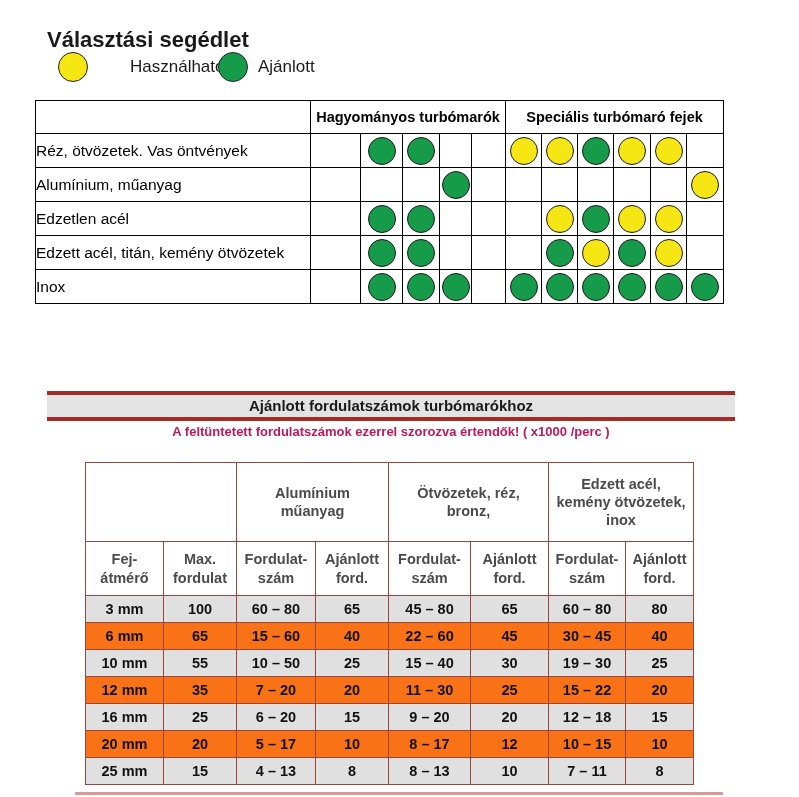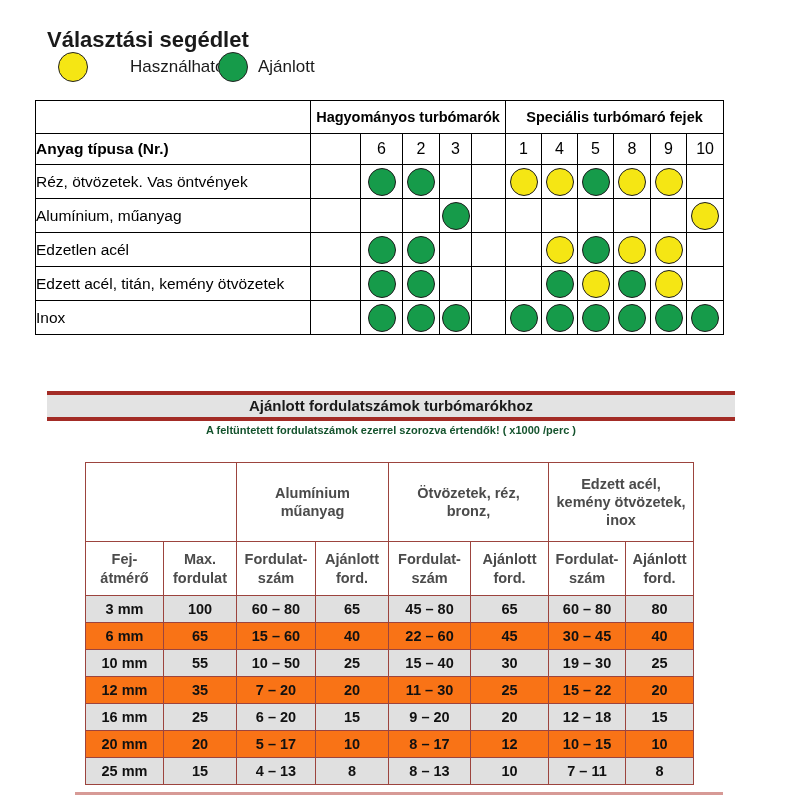--- a/index.html
+++ b/index.html
@@ -53,21 +53,21 @@
   
   .banner {
     position: absolute; left: 47px; top: 391px; width: 688px;
     background: #e3e3e3;
     border-top: 4px solid #a32c26; border-bottom: 4px solid #a32c26;
     text-align: center; font-size: 15px; font-weight: bold; color: #1a1a1a;
     padding: 2px 0 3px 0;
   }
   .note {
     position: absolute; left: 47px; top: 424px; width: 688px;
-    text-align: center; font-size: 11px; font-weight: bold; color: #14532d;
+    text-align: center; font-size: 13px; font-weight: bold; color: #be185d;
   }
 
   
   .rpm-table {
     position: absolute; left: 85px; top: 462px;
     border-collapse: collapse; table-layout: fixed; width: 608px;
   }
   .rpm-table th, .rpm-table td {
     border: 1px solid #9c443e; padding: 0; overflow: hidden; text-align: center;
   }
@@ -121,34 +121,20 @@
         <col style="width:37px">
         <col style="width:36px">
         <col style="width:37px">
     </colgroup>
     <thead>
       <tr class="group-row">
         <th></th>
         <th colspan="5">Hagyományos turbómarók</th>
         <th colspan="6">Speciális turbómaró fejek</th>
       </tr>
-      <tr class="num-row" id="matrix-columns-row">
-        <th class="mat-header">Anyag típusa (Nr.)</th>
-      <td class="num"></td>
-          <td class="num">6</td>
-          <td class="num">2</td>
-          <td class="num">3</td>
-          <td class="num"></td>
-          <td class="num">1</td>
-          <td class="num">4</td>
-          <td class="num">5</td>
-          <td class="num">8</td>
-          <td class="num">9</td>
-          <td class="num">10</td>
-        </tr>
     </thead>
     <tbody id="matrix-body">
         <tr>
           <td class="mat-label">Réz, ötvözetek. Vas öntvények</td>
           <td class="dot-cell"></td>
           <td class="dot-cell"><span class="dot" style="background: rgb(22, 155, 74);"></span></td>
           <td class="dot-cell"><span class="dot" style="background: rgb(22, 155, 74);"></span></td>
           <td class="dot-cell"></td>
           <td class="dot-cell"></td>
           <td class="dot-cell"><span class="dot" style="background: rgb(245, 230, 20);"></span></td>

